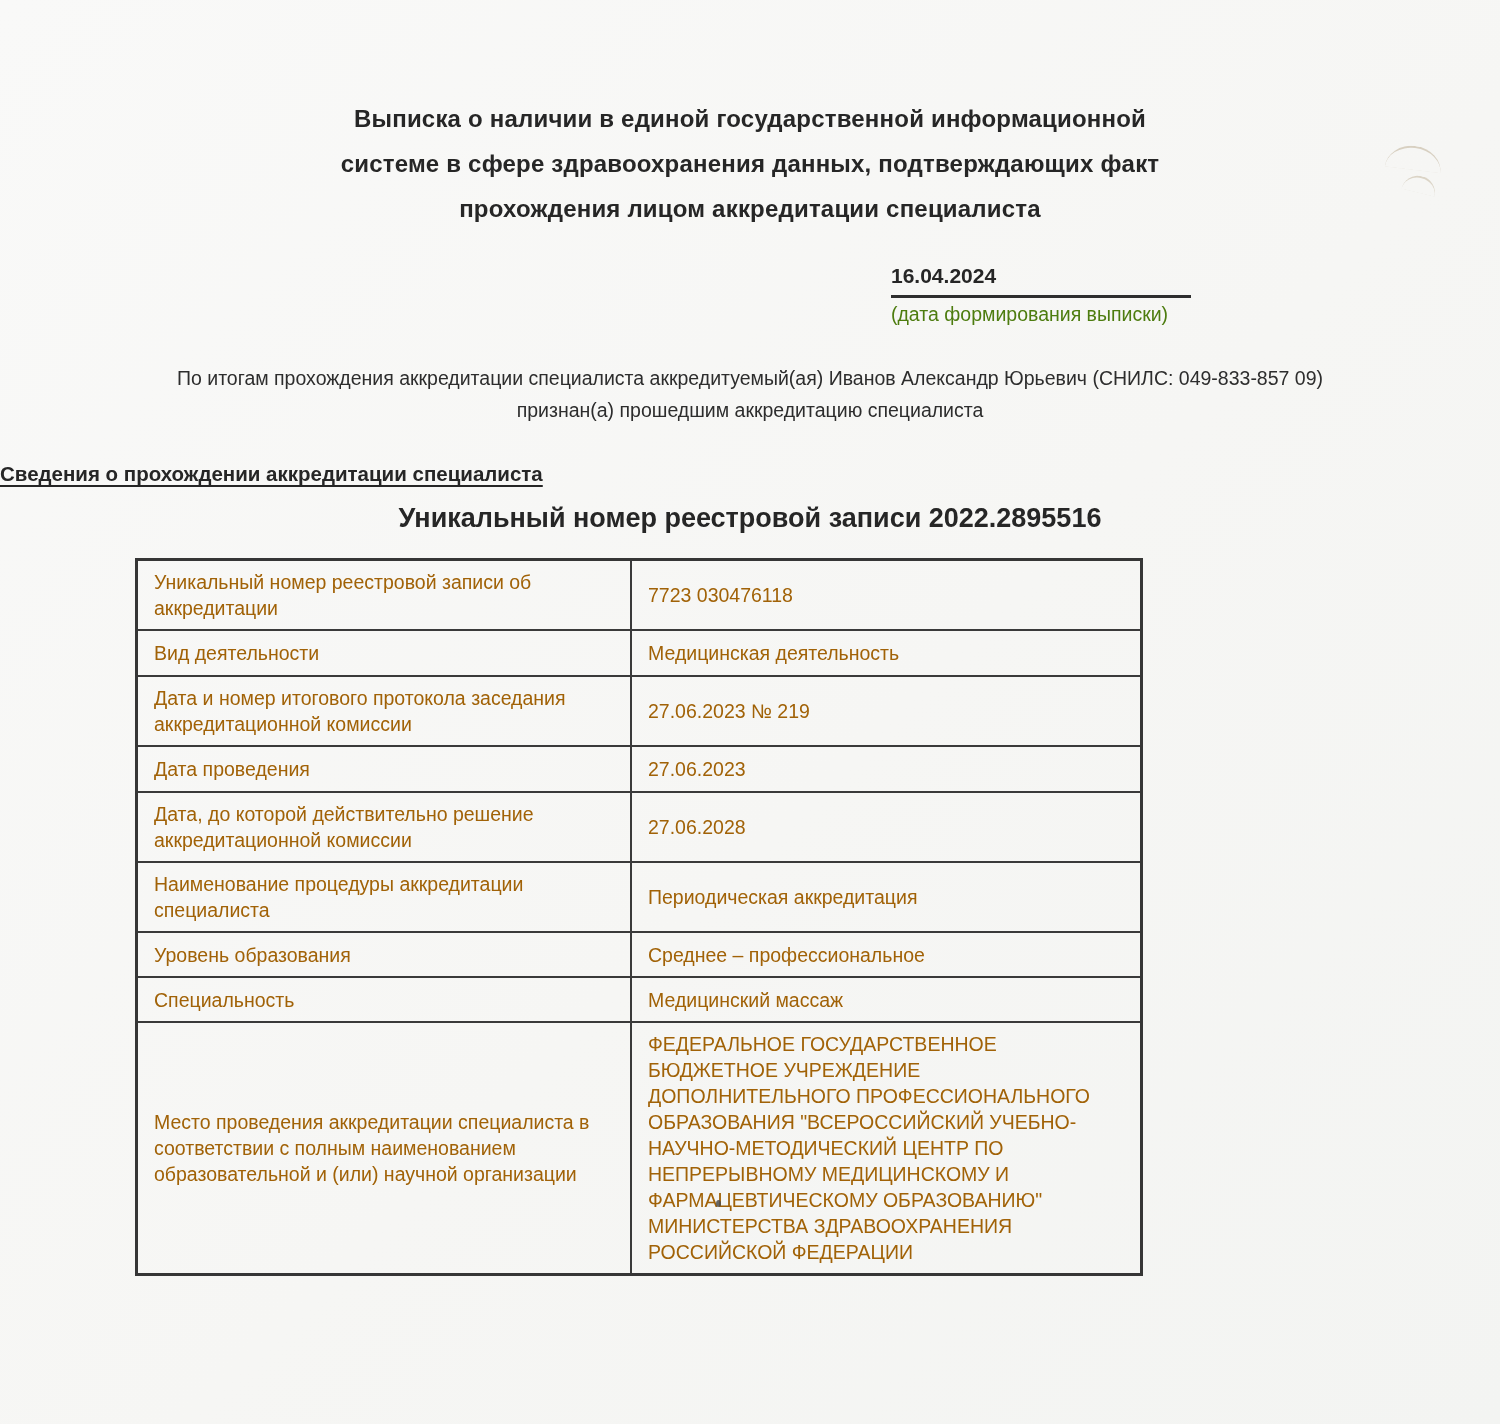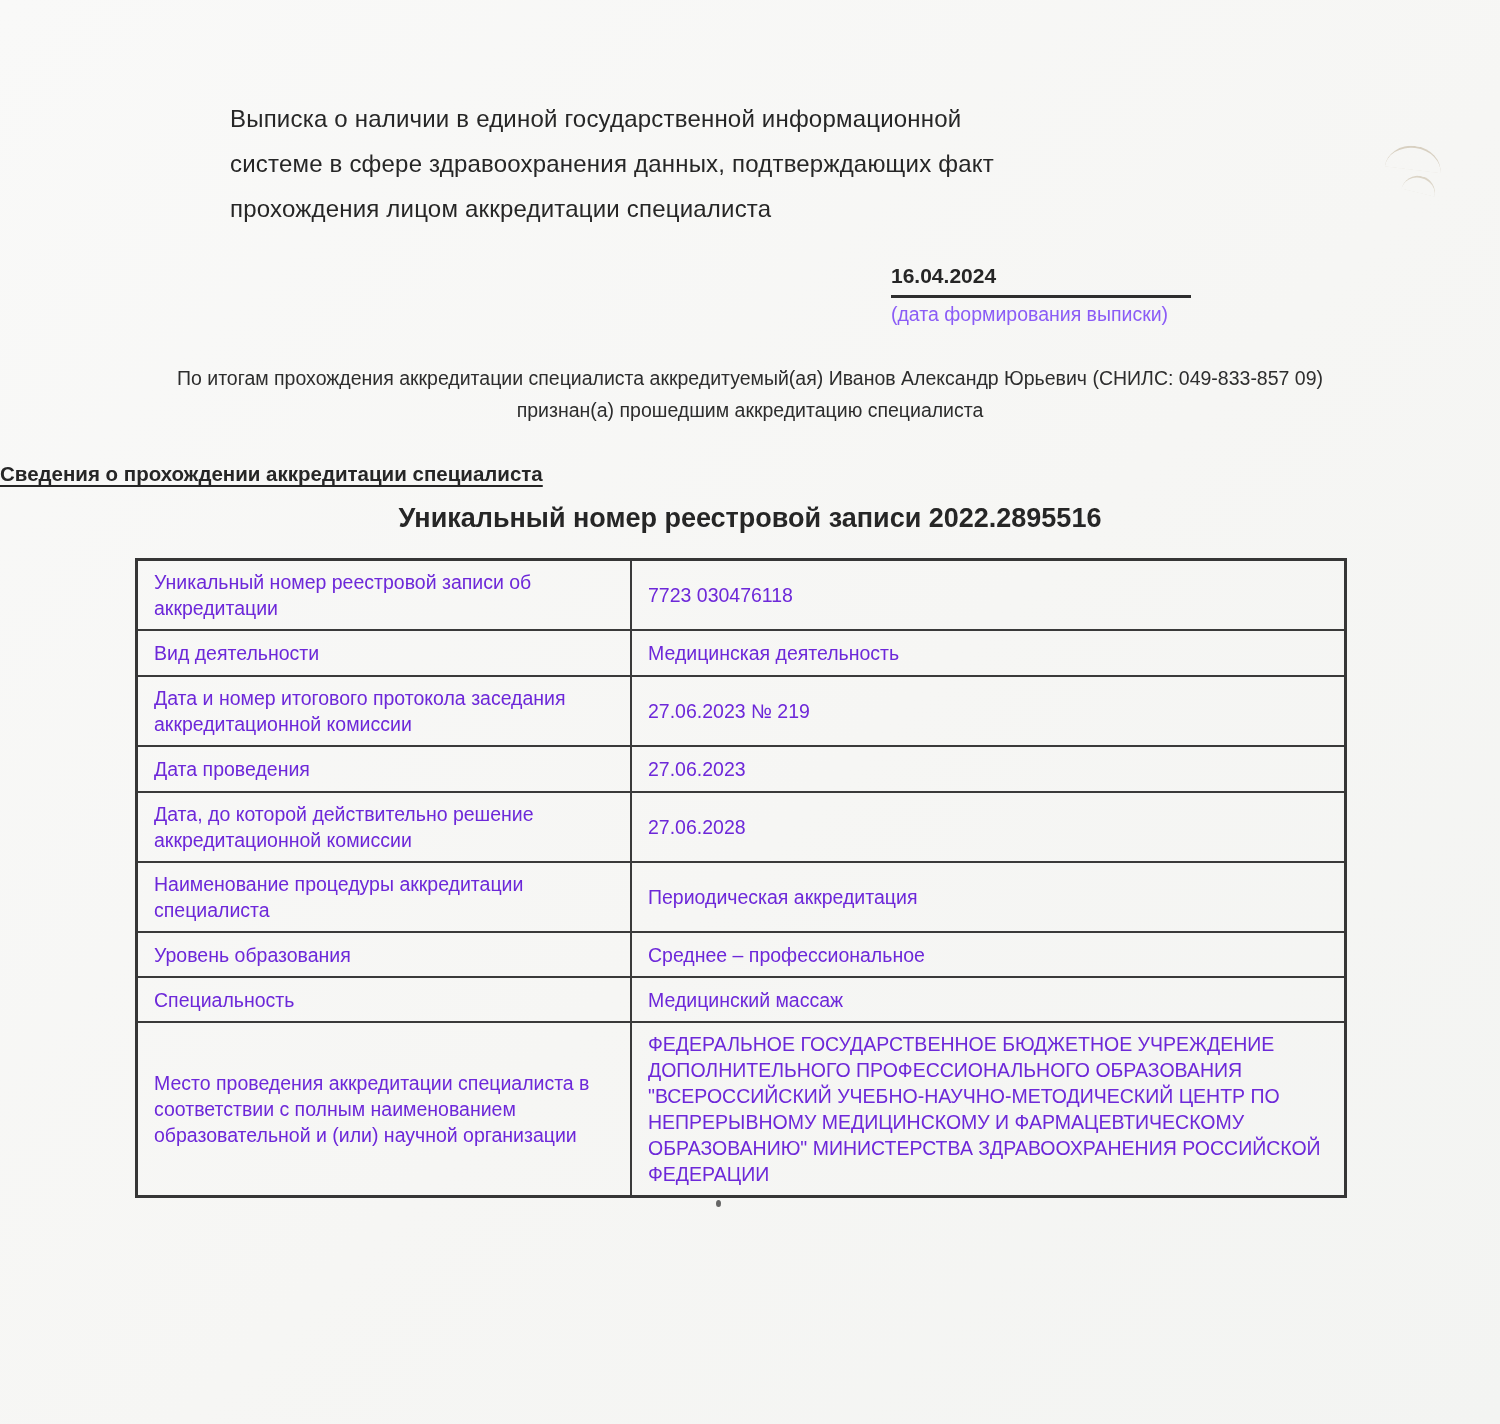--- a/index.html
+++ b/index.html
@@ -17,23 +17,23 @@
     overflow: hidden;
   }
 
   
   .doc-title {
     position: absolute;
     top: 96px;
     left: 50%;
     transform: translateX(-50%);
     width: 1040px;
-    text-align: left;
+    text-align: center;
     font-size: 24px;
-    font-weight: normal;
+    font-weight: bold;
     color: #262626;
     letter-spacing: 0.2px;
   }
   .doc-title .line {
     display: block;
     line-height: 45px;
   }
 
   
   .date-block {
@@ -45,21 +45,21 @@
   .date-value {
     font-size: 21px;
     font-weight: bold;
     color: #262626;
     padding-bottom: 7px;
     border-bottom: 3px solid #2e2e2e;
   }
   .date-caption {
     font-size: 19.5px;
     margin-top: 5px;
-    color: #8b5cf6;
+    color: #4d7c0f;
   }
 
   
   .intro {
     position: absolute;
     top: 362px;
     left: 50%;
     transform: translateX(-50%);
     width: 1420px;
     text-align: center;
@@ -97,25 +97,25 @@
     font-size: 27px;
     font-weight: bold;
     color: #262626;
   }
 
   
   table.acc-table {
     position: absolute;
     top: 558px;
     left: 135px;
-    width: 1212px;
+    width: 1008px;
     border-collapse: collapse;
     table-layout: fixed;
     font-size: 19.5px;
-    color: #6d28d9;
+    color: #a16207;
     background: transparent;
     border: 3px solid #363636;
   }
   table.acc-table td {
     border: 2px solid #3a3a3a;
     padding: 8px 16px;
     vertical-align: middle;
     line-height: 26px;
     overflow-wrap: break-word;
   }

